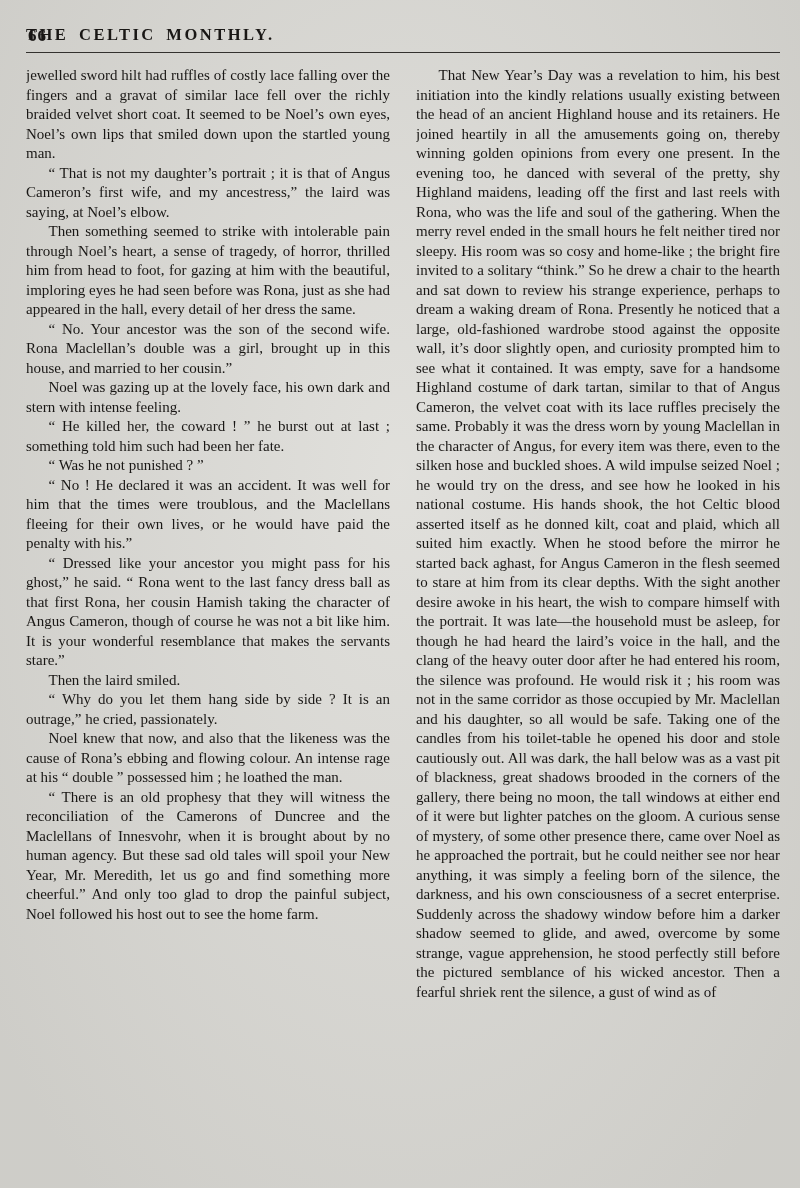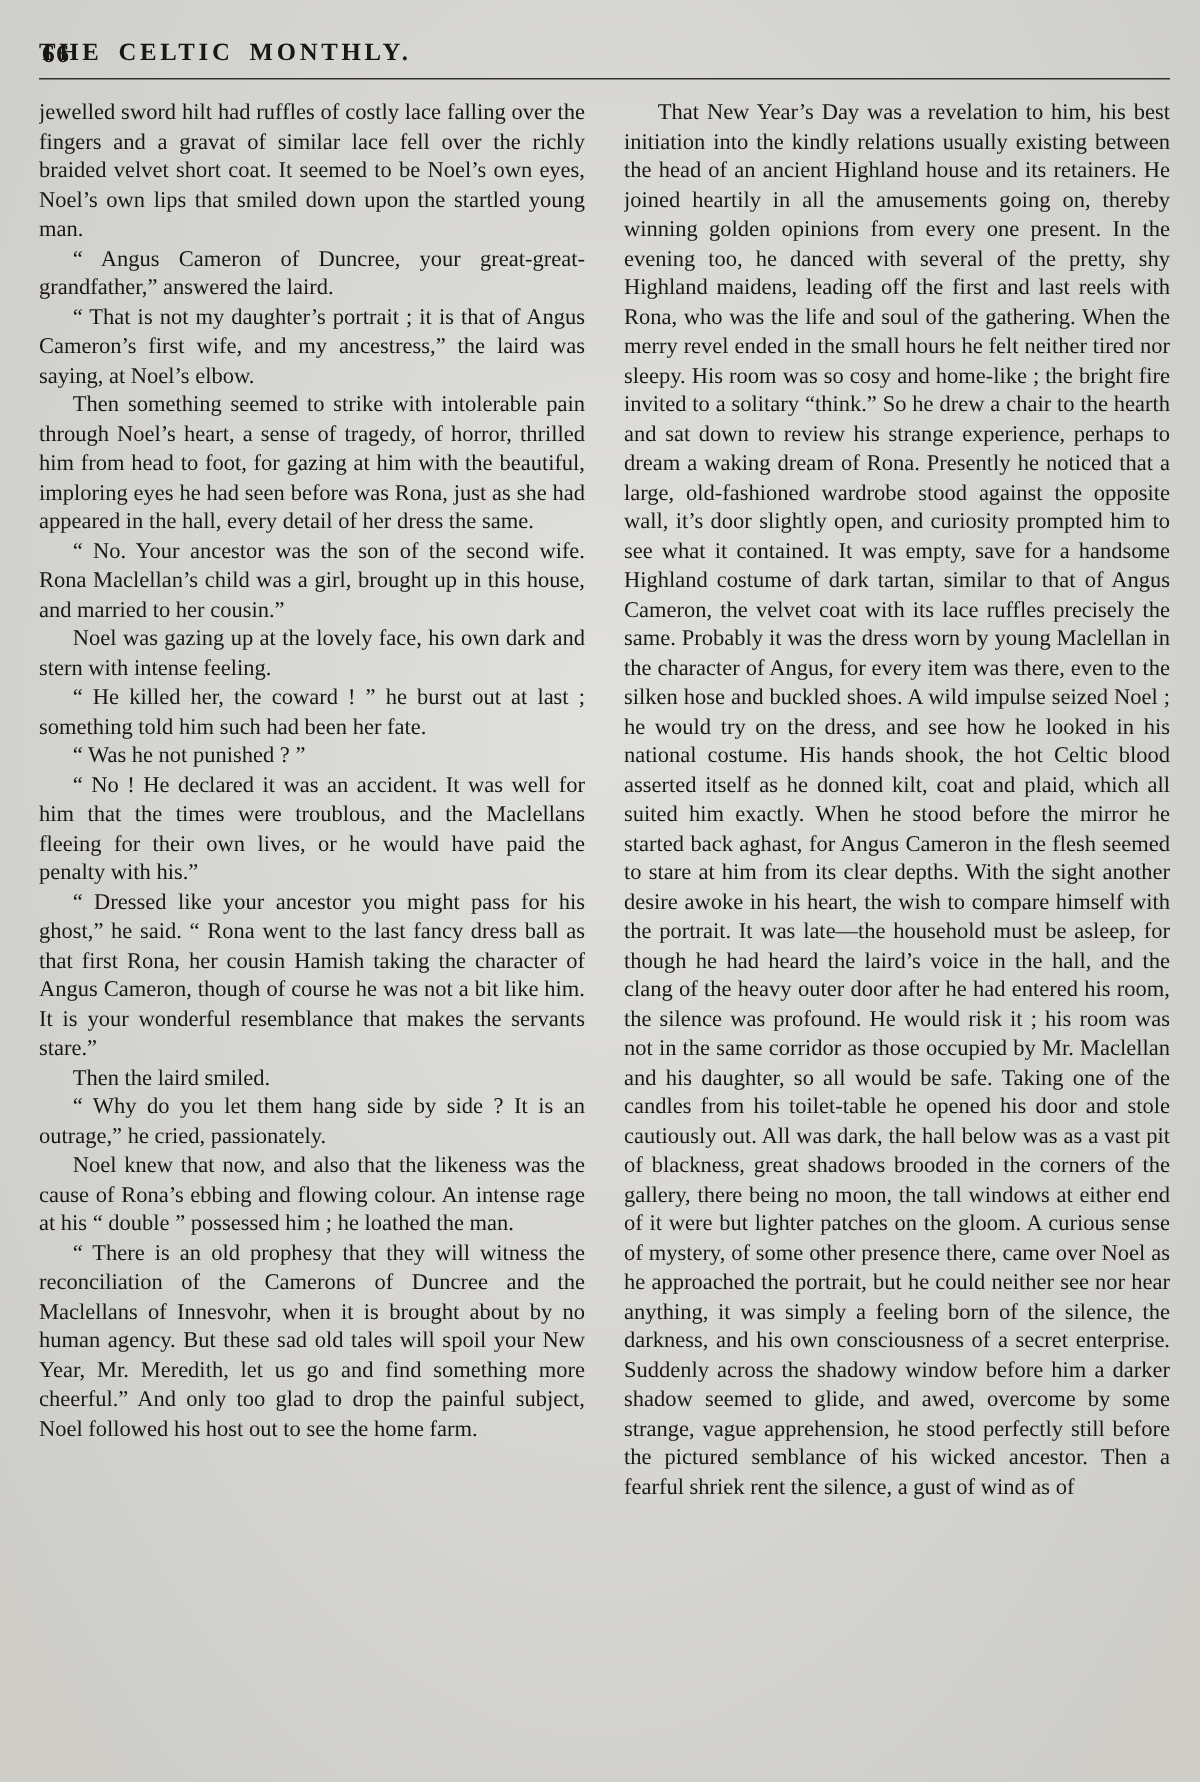--- a/index.html
+++ b/index.html
@@ -77,24 +77,23 @@
     <span class="page-number">66</span>
     <h1 class="page-title">THE CELTIC MONTHLY.</h1>
   </header>
 
   <hr class="header-rule">
 
   <main class="columns">
 
     <section class="column">
       <p class="para continuation">jewelled sword hilt had ruffles of costly lace falling over the fingers and a gravat of similar lace fell over the richly braided velvet short coat. It seemed to be Noel’s own eyes, Noel’s own lips that smiled down upon the startled young man.</p>
-      <p class="para">“ Angus Cameron of Duncree, your great-great-grandfather,” answered the laird.</p>
       <p class="para">“ That is not my daughter’s portrait ; it is that of Angus Cameron’s first wife, and my ancestress,” the laird was saying, at Noel’s elbow.</p>
       <p class="para">Then something seemed to strike with intolerable pain through Noel’s heart, a sense of tragedy, of horror, thrilled him from head to foot, for gazing at him with the beautiful, imploring eyes he had seen before was Rona, just as she had appeared in the hall, every detail of her dress the same.</p>
-      <p class="para">“ No.  Your ancestor was the son of the second wife.  Rona Maclellan’s child was a girl, brought up in this house, and married to her cousin.”</p>
+      <p class="para">“ No.  Your ancestor was the son of the second wife.  Rona Maclellan’s double was a girl, brought up in this house, and married to her cousin.”</p>
       <p class="para">Noel was gazing up at the lovely face, his own dark and stern with intense feeling.</p>
       <p class="para">“ He killed her, the coward ! ” he burst out at last ; something told him such had been her fate.</p>
       <p class="para">“ Was he not punished ? ”</p>
       <p class="para">“ No !  He declared it was an accident.  It was well for him that the times were troublous, and the Maclellans fleeing for their own lives, or he would have paid the penalty with his.”</p>
       <p class="para">“ Dressed like your ancestor you might pass for his ghost,” he said.  “ Rona went to the last fancy dress ball as that first Rona, her cousin Hamish taking the character of Angus Cameron, though of course he was not a bit like him.  It is your wonderful resemblance that makes the servants stare.”</p>
       <p class="para">Then the laird smiled.</p>
       <p class="para">“ Why do you let them hang side by side ? It is an outrage,” he cried, passionately.</p>
       <p class="para">Noel knew that now, and also that the likeness was the cause of Rona’s ebbing and flowing colour.  An intense rage at his “ double ” possessed him ; he loathed the man.</p>
       <p class="para">“ There is an old prophesy that they will witness the reconciliation of the Camerons of Duncree and the Maclellans of Innesvohr, when it is brought about by no human agency.  But these sad old tales will spoil your New Year, Mr. Meredith, let us go and find something more cheerful.”  And only too glad to drop the painful subject, Noel followed his host out to see the home farm.</p>
     </section>

